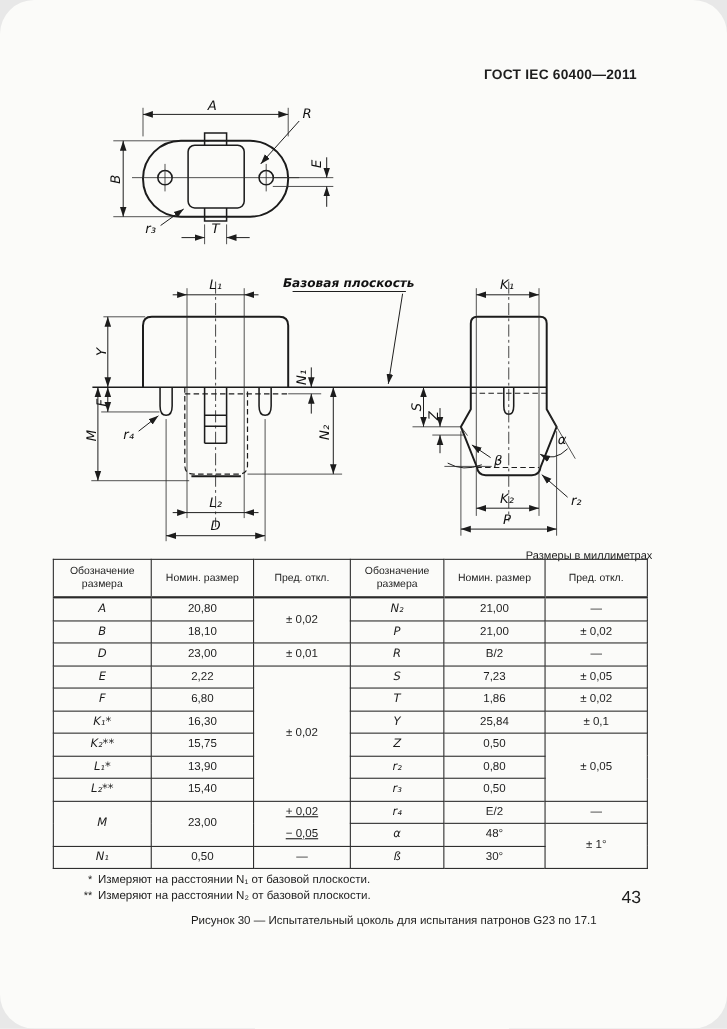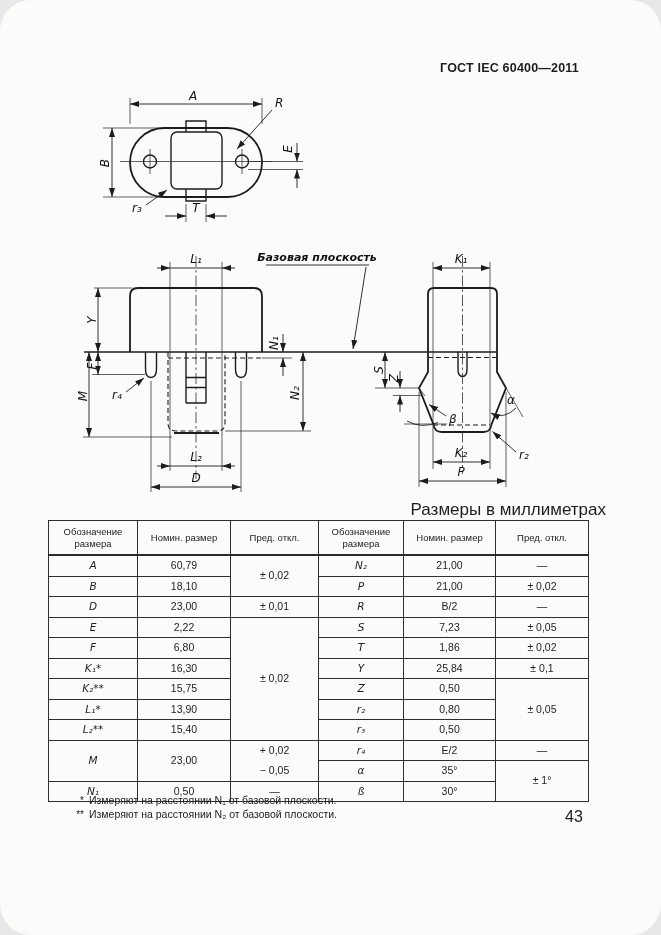--- a/index.html
+++ b/index.html
@@ -1,45 +1,45 @@
 <!DOCTYPE html>
 <html><head>
 <meta charset="utf-8">
 <style>
   html,body{margin:0;padding:0;background:#e8e8e8;}
   #page{position:relative;width:661px;height:935px;background:#fbfbf9;overflow:hidden;
         font-family:"Liberation Sans",sans-serif;color:#1d1d1d;border-radius:31px;}
   .hdr{position:absolute;top:61px;right:82px;font-size:12.5px;font-weight:bold;letter-spacing:.2px;}
-  .units{position:absolute;top:500px;right:55px;font-size:17px;}
+  .units{position:absolute;top:500px;right:68px;font-size:10px;}
   .caption{position:absolute;top:831px;left:56px;width:604px;text-align:center;font-size:10.5px;}
   .pagenum{position:absolute;top:808px;left:565px;font-size:16px;}
   .footnotes{position:absolute;top:794px;left:64px;font-size:10.5px;}
   .fnline{display:flex;line-height:13.5px;}
   .fnmark{width:20px;text-align:right;margin-right:5px;font-size:10px;}
   
   svg{position:absolute;left:40px;top:85px;}
   .ol{fill:none;stroke:#1c1c1c;stroke-width:1.8;}
   .o2{fill:none;stroke:#1c1c1c;stroke-width:1.4;}
   .th{fill:none;stroke:#2d2d2d;stroke-width:0.75;}
   .dl{fill:none;stroke:#1c1c1c;stroke-width:0.9;}
   .hd{fill:none;stroke:#1c1c1c;stroke-width:1.1;stroke-dasharray:5 3;}
   .cl{fill:none;stroke:#2d2d2d;stroke-width:0.8;stroke-dasharray:11 3 2.5 3;}
   .lbl{font:italic 12px "DejaVu Sans",sans-serif;fill:#111;}
   .lbl2{font:italic 600 11px "DejaVu Sans",sans-serif;fill:#111;}
   
-  table.dims{position:absolute;left:48px;top:520px;width:540px;border-collapse:collapse;
+  table.dims{position:absolute;left:48px;top:508px;width:540px;border-collapse:collapse;
              table-layout:fixed;font-size:10.5px;color:#1d1d1d;border:1.6px solid #2b2b2b;}
   table.dims th,table.dims td{border:1px solid #2f2f2f;text-align:center;padding:0;
              height:19.5px;line-height:19.5px;overflow:hidden;vertical-align:middle;}
   table.dims thead th{height:33px;line-height:12px;font-size:9.5px;font-weight:normal;
              border-bottom:2.5px solid #2b2b2b;}
   td.d{font-family:"DejaVu Sans",sans-serif;font-style:italic;}
   td.vt{vertical-align:top;}
   td.devm{vertical-align:top;}
-  td.devm div{height:19.5px;line-height:19.5px;}
+  td.devm div{height:19.5px;line-height:19.5px;text-decoration:underline;}
 </style>
 </head>
 <body>
 
 <div id="page">
 
   <div class="hdr">ГОСТ IEC 60400—2011</div>
 
   <svg width="600" height="420" viewBox="40 85 600 420">
     <defs>
@@ -198,21 +198,21 @@
         <th>Номин. размер</th>
         <th>Пред. откл.</th>
         <th>Обозначение размера</th>
         <th>Номин. размер</th>
         <th>Пред. откл.</th>
       </tr>
     </thead>
     <tbody>
       <tr>
         <td class="d">A</td>
-        <td>60,79</td>
+        <td>20,80</td>
         <td class="vt" rowspan="2">± 0,02</td>
         <td class="d">N₂</td>
         <td>21,00</td>
         <td>—</td>
       </tr>
       <tr>
         <td class="d">B</td>
         <td>18,10</td>
         <td class="d">P</td>
         <td>21,00</td>
@@ -273,21 +273,21 @@
         <td class="devm" rowspan="2">
           <div>+ 0,02</div>
           <div>− 0,05</div>
         </td>
         <td class="d">r₄</td>
         <td>E/2</td>
         <td>—</td>
       </tr>
       <tr>
         <td class="d">α</td>
-        <td>35°</td>
+        <td>48°</td>
         <td class="vt" rowspan="2">± 1°</td>
       </tr>
       <tr>
         <td class="d">N₁</td>
         <td>0,50</td>
         <td>—</td>
         <td class="d">ß</td>
         <td>30°</td>
       </tr>
     </tbody>
@@ -297,15 +297,16 @@
     <div class="fnline">
       <span class="fnmark">*</span>
       <span>Измеряют на расстоянии N₁ от базовой плоскости.</span>
     </div>
     <div class="fnline">
       <span class="fnmark">**</span>
       <span>Измеряют на расстоянии N₂ от базовой плоскости.</span>
     </div>
   </div>
 
+  <div class="caption">Рисунок 30 — Испытательный цоколь для испытания патронов G23 по 17.1</div>
   <div class="pagenum">43</div>
 
 </div>
 
 </body></html>

